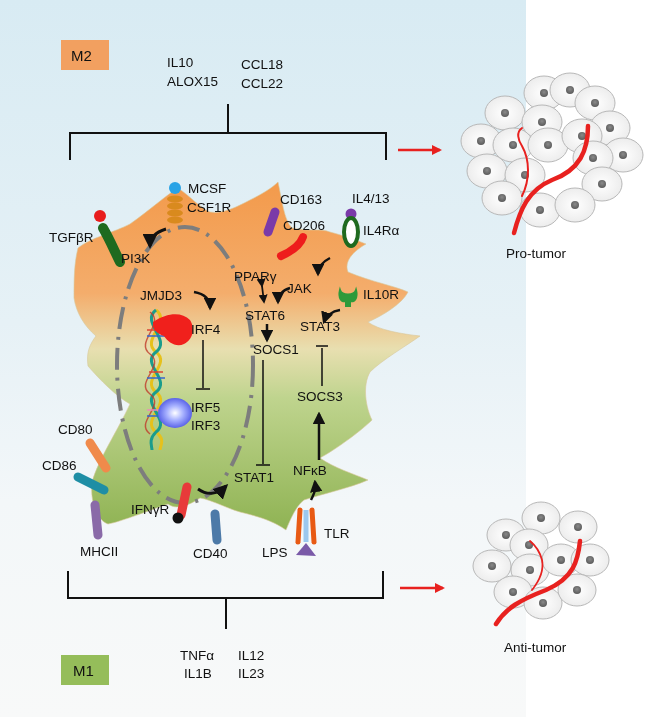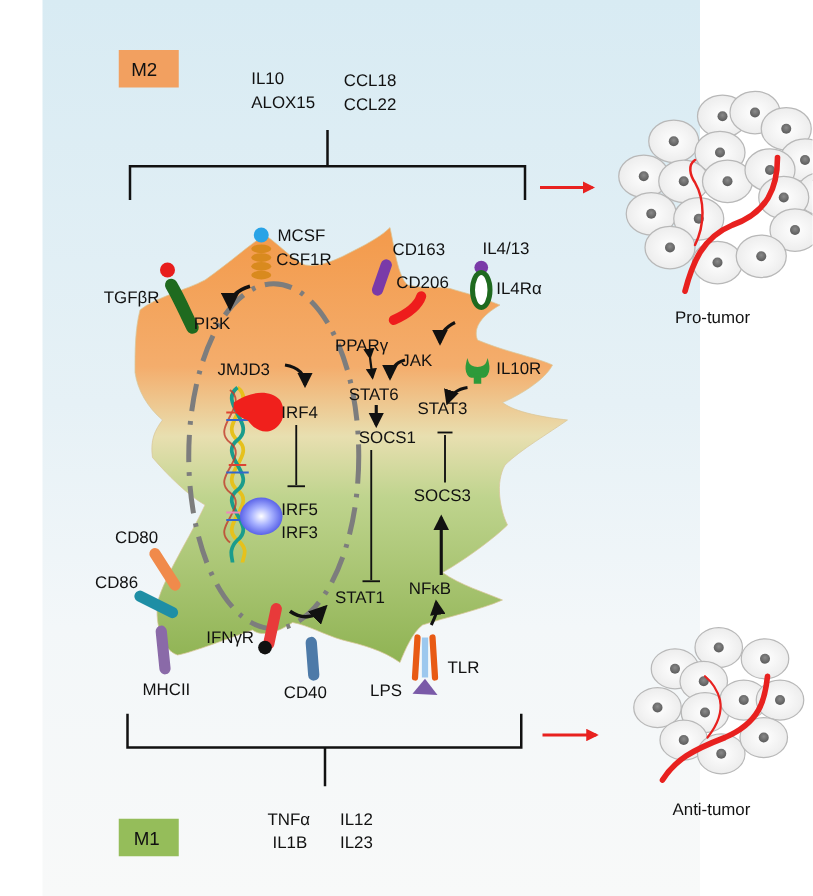--- a/index.html
+++ b/index.html
@@ -1,17 +1,17 @@
 <!DOCTYPE html>
 <html><head>
 <meta charset="utf-8">
 <style>
   html,body{margin:0;padding:0;}
   body{width:650px;height:717px;overflow:hidden;font-family:"Liberation Sans",sans-serif;}
-  #stage{position:relative;width:526px;height:717px;background:linear-gradient(to bottom,#d8ebf3 0%,#e6f1f6 45%,#f3f7f9 70%,#f8f9f9 100%);margin-left:34px;}
+  #stage{position:relative;width:526px;height:717px;background:linear-gradient(to bottom,#d8ebf3 0%,#e6f1f6 45%,#f3f7f9 70%,#f8f9f9 100%);}
   svg{position:absolute;left:0;top:0;}
   .lbl{font-family:"Liberation Sans",sans-serif;font-size:13.5px;fill:#111;}
   .tag{font-family:"Liberation Sans",sans-serif;font-size:15px;fill:#111;}
 </style>
 </head>
 <body>
 
 <div id="stage">
 <svg width="650" height="717" viewBox="0 0 650 717">
   <defs>

